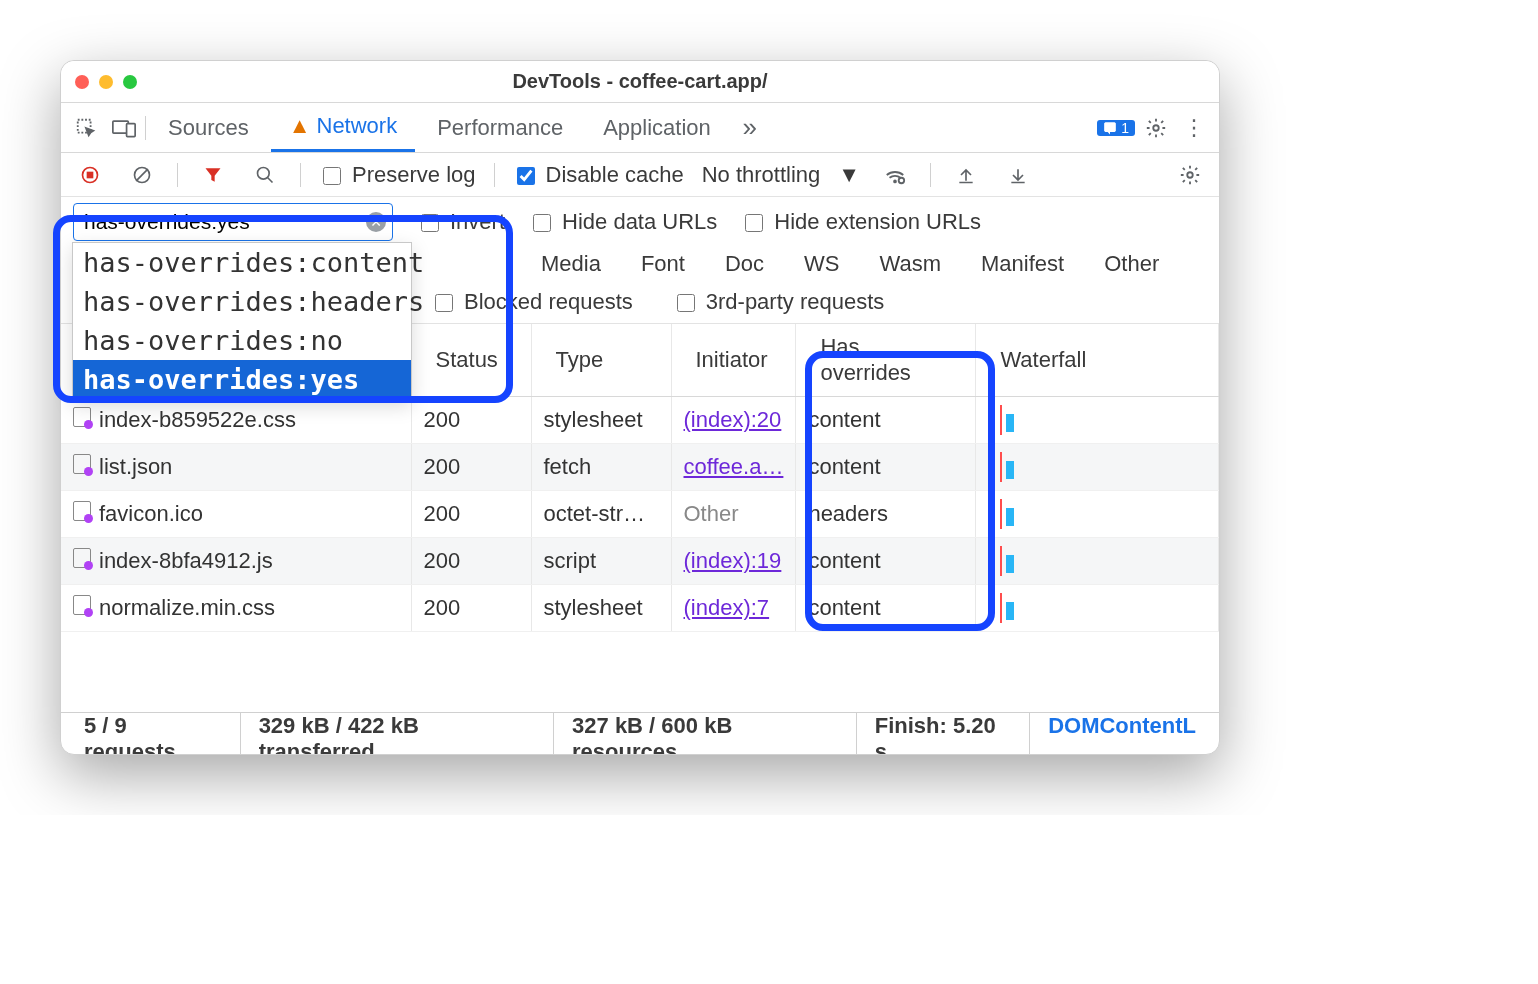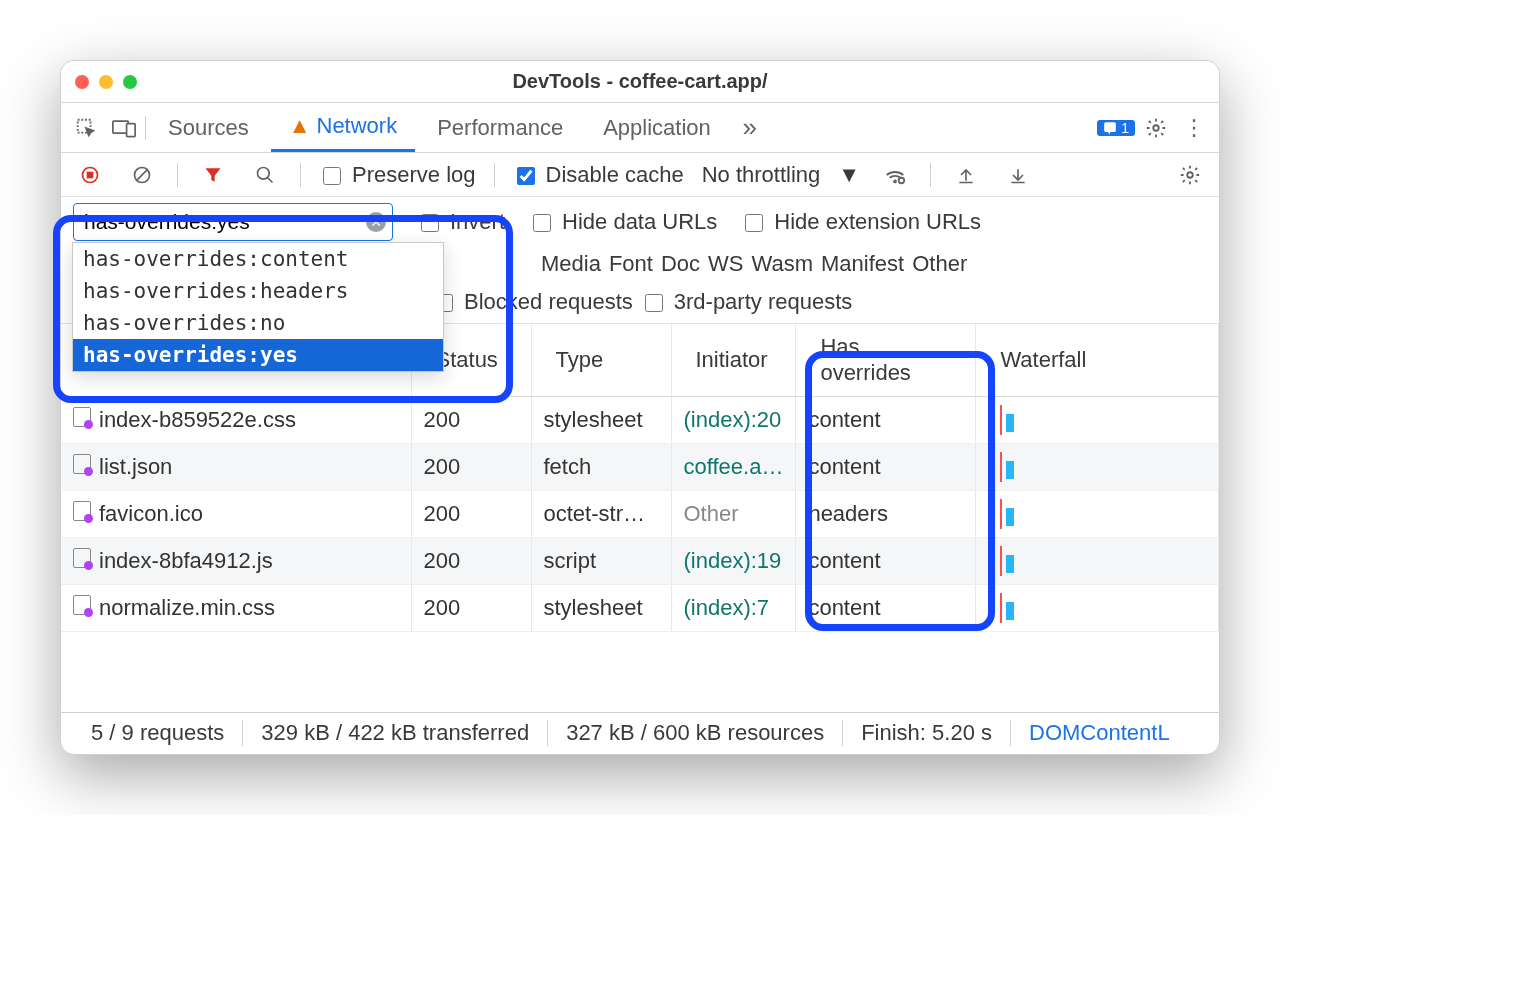--- a/index.html
+++ b/index.html
@@ -89,36 +89,36 @@
     font-size: 21px;
     padding: 4px;
     background: transparent;
   }
   .clear-x { width: 20px; height: 20px; border-radius: 50%; background: #9aa0a6; color: #fff; display: flex; align-items: center; justify-content: center; font-size: 14px; cursor: pointer; }
 
   .suggestions {
     position: absolute;
     top: 38px;
     left: -2px;
-    width: 372px;
+    width: 340px;
     background: #fff;
     border: 1px solid #c8c8c8;
     box-shadow: 0 6px 18px rgba(0,0,0,0.15);
     z-index: 30;
     font-family: ui-monospace, Menlo, monospace;
-    font-size: 21px;
+    font-size: 27px;
   }
   .suggestions .item { padding: 4px 10px; white-space: pre; cursor: pointer; }
   .suggestions .item.selected { background: #1566d6; color: #fff; font-weight: 600; }
 
   .typerow, .optrow {
     display: flex;
     align-items: center;
     padding: 4px 12px 8px 12px;
-    gap: 8px;
+    gap: 40px;
     flex-wrap: wrap;
     color: #3a3a3a;
     border-bottom: 1px solid #e3e3e3;
   }
   .typerow { border-bottom: none; padding-left: 480px; }
   .optrow { padding-left: 480px; }
 
   .table { width: 100%; border-collapse: collapse; }
   .table th {
     text-align: left;
@@ -134,38 +134,39 @@
     border-right: 1px solid #e8e8e8;
     border-bottom: 1px solid #f0f0f0;
     white-space: nowrap;
     overflow: hidden;
     text-overflow: ellipsis;
   }
   .table tbody tr:nth-child(even) { background: #f5f6f7; }
   .table tbody tr:nth-child(odd) { background: #fff; }
   .file-icon { display: inline-flex; align-items: center; justify-content: center; width: 18px; height: 20px; border: 1.5px solid #888; border-radius: 2px; margin-right: 8px; position: relative; }
   .file-icon::after { content: ""; position: absolute; bottom: -3px; right: -3px; width: 9px; height: 9px; border-radius: 50%; background: #b142f5; }
-  .initiator-link { color: #0f766e; text-align: center; }
+  .initiator-link { text-decoration: underline; color: #6d28d9; text-align: center; }
   .initiator-other { color: #888; }
 
   .waterfall-cell { position: relative; height: 100%; min-height: 30px;}
   .wf-line { position: absolute; top: 0; bottom: 0; width: 2px; background: #ff4d4d; left: 12px; }
   .wf-bar { position: absolute; top: 9px; height: 18px; width: 8px; background: #29b6f6; left: 18px; }
 
   .statusbar {
     display: flex;
-    align-items: center;
+    align-items: flex-start;
     height: 42px;
     border-top: 1px solid #d0d0d0;
-    padding: 0 12px;
+    padding: 0 5px;
     gap: 0;
     color: #3a3a3a;
     border-bottom-left-radius: 14px;
     border-bottom-right-radius: 14px;
     overflow: hidden;
+    font-weight: bold;
   }
   .statusbar .seg { padding: 0 18px; border-right: 1px solid #d0d0d0; }
   .statusbar .dcl { color: #1a73e8; }
 
   .highlight-box {
     position: absolute;
     border: 7px solid #1544ff;
     border-radius: 18px;
     pointer-events: none;
     z-index: 40;

